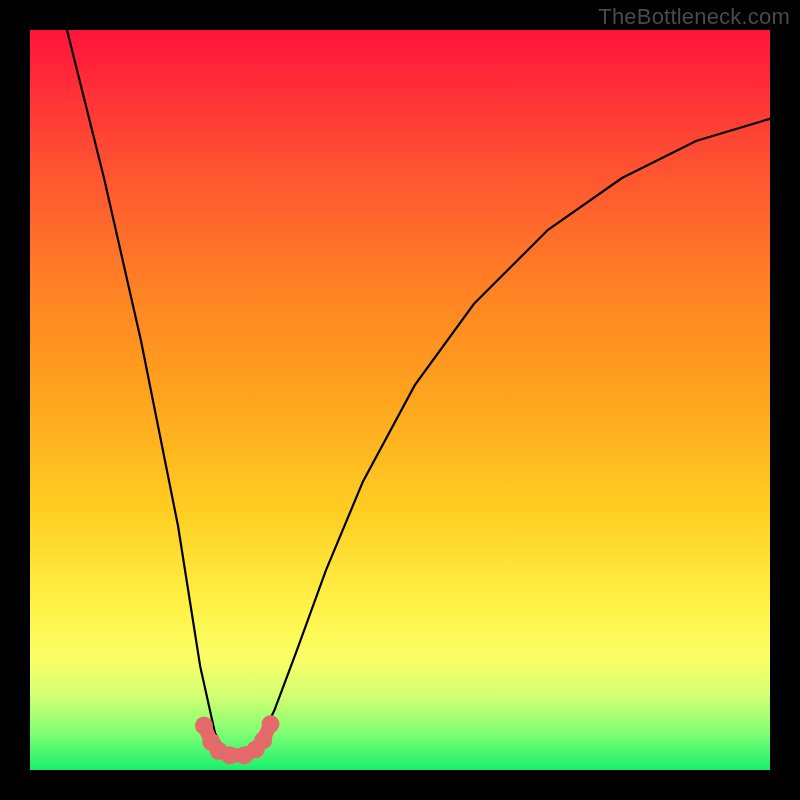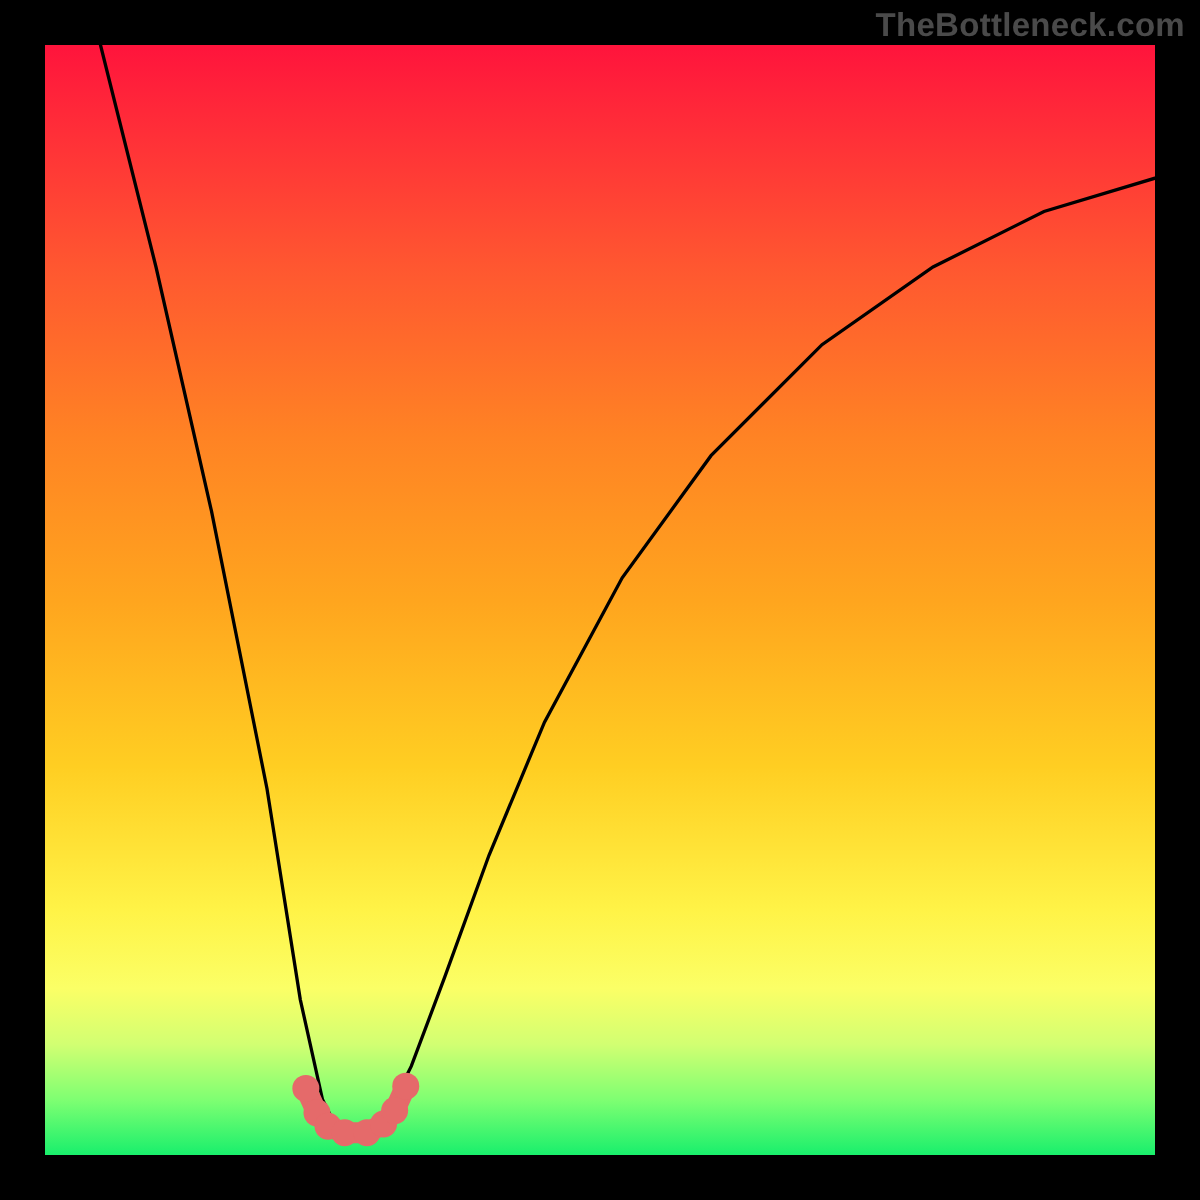--- a/index.html
+++ b/index.html
@@ -29,21 +29,21 @@
       #7fff72 95%,
       #19ef6c 100%
     );
   }
   .watermark {
     position: absolute;
     top: 4px;
     right: 10px;
     font-family: Arial, Helvetica, sans-serif;
     font-size: 22px;
-    font-weight: 700;
+    font-weight: 400;
     color: #4a4a4a;
     letter-spacing: 0.2px;
     user-select: none;
   }
   svg.curve {
     position: absolute;
     left: 0;
     top: 0;
     width: 740px;
     height: 740px;

